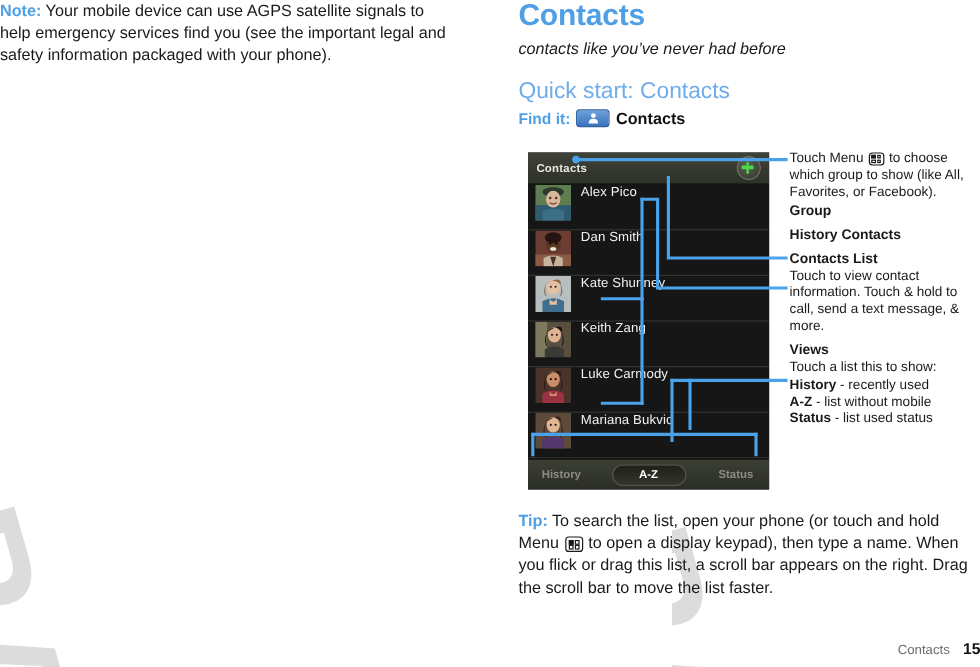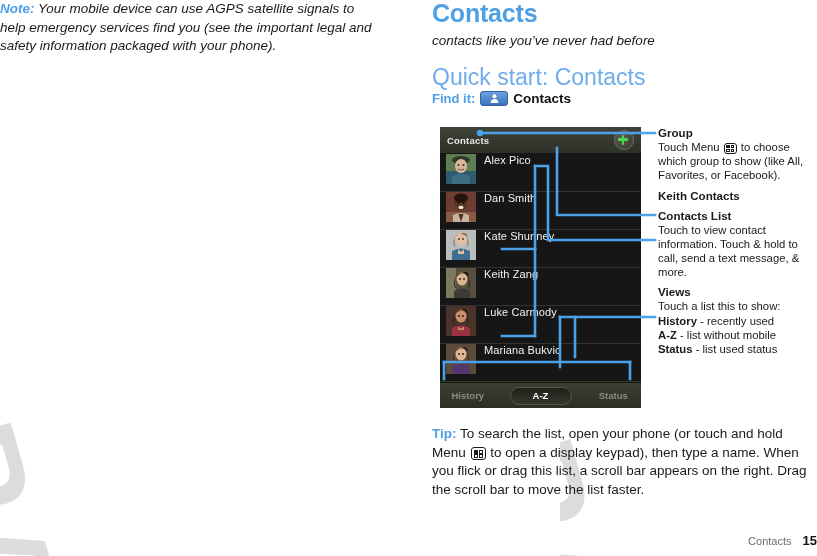--- a/index.html
+++ b/index.html
@@ -63,21 +63,20 @@
     white-space: nowrap;
   }
 
   
   #left-col {
     position: absolute;
     left: 0px;
     top: 0px;
     width: 375px;
     z-index: 2;
-    font-style: italic;
   }
   #right-col {
     position: absolute;
     left: 432px;
     top: 0px;
     width: 385px;
     z-index: 2;
   }
 
   
@@ -101,21 +100,21 @@
     letter-spacing: -0.2px;
   }
   .subtitle {
     font-size: 13.5px;
     font-style: italic;
     color: #1a1a1a;
     margin: 6px 0 16px 0;
     line-height: 16px;
   }
   h2.section-title {
-    font-size: 23px;
+    font-size: 19px;
     font-weight: normal;
     color: #6fadea;
     margin: 18px 0 0 0;
     line-height: 20px;
   }
   .find-it-row {
     display: flex;
     align-items: center;
     margin-top: 4px;
     gap: 5px;
@@ -545,26 +544,26 @@
 
         <path d="M12 238 L12 255"></path>
         <path d="M12 238 L198 238"></path>
         <path d="M198 238 L198 255"></path>
       </g>
     </svg>
 
     <div id="annotations">
 
       <div class="anno-block" style="margin-top:1px;">
+        <div class="anno"><span>Touch Menu </span><span class="mini-menu-key"><i class="f p1"></i><i class="p2"></i><i class="p3"></i><i class="p4"></i></span><span> to choose which group to show (like All, Favorites, or Facebook).</span></div>
         <div class="anno anno-title">Group</div>
-        <div class="anno"><span>Touch Menu </span><span class="mini-menu-key"><i class="f p1"></i><i class="p2"></i><i class="p3"></i><i class="p4"></i></span><span> to choose which group to show (like All, Favorites, or Facebook).</span></div>
       </div>
 
       <div class="anno-block" style="margin-top:5px;">
-        <div class="anno anno-title">Keith Contacts</div>
+        <div class="anno anno-title">History Contacts</div>
       </div>
 
       <div class="anno-block" style="margin-top:5px;">
         <div class="anno anno-title">Contacts  List</div>
         <div class="anno">Touch to view contact information. Touch &amp; hold to call, send a text message, &amp; more.</div>
       </div>
 
       <div class="anno-block" style="margin-top:5px;">
         <div class="anno anno-title">Views</div>
         <div class="anno">Touch a list this to show:</div>

